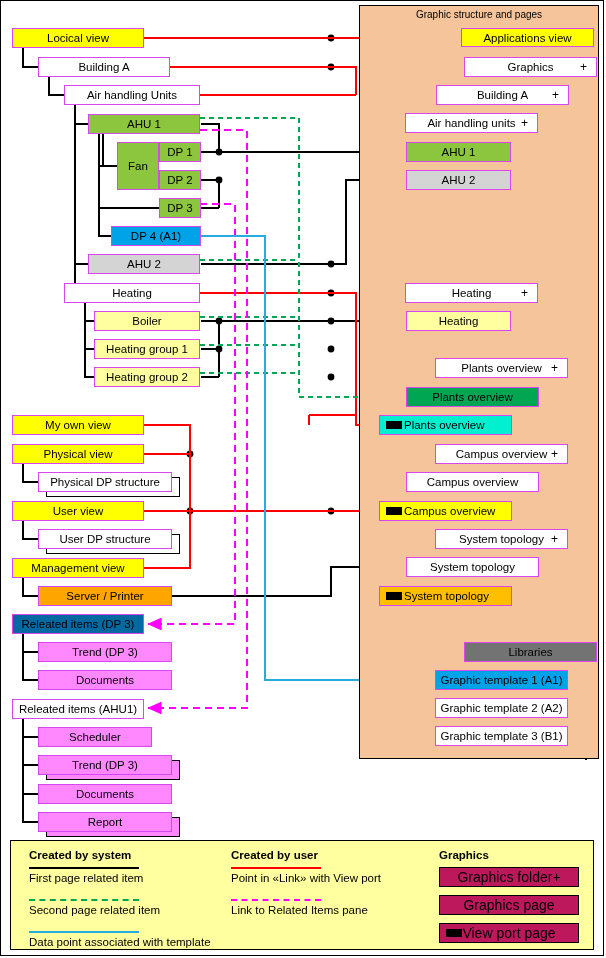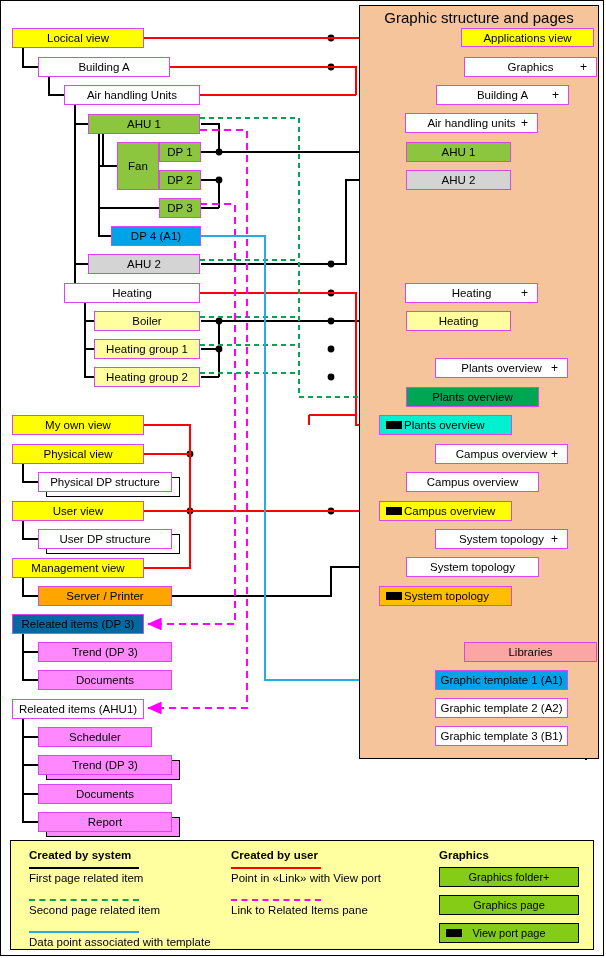--- a/index.html
+++ b/index.html
@@ -8,27 +8,27 @@
   #frame{position:absolute;left:0;top:0;width:604px;height:956px;border:1px solid #000;box-sizing:border-box;}
   svg.lines{position:absolute;left:0;top:0;width:606px;height:958px;pointer-events:none;}
   .node{position:absolute;box-sizing:border-box;border:1px solid #d946ef;background:#fff;
         font-size:11.5px;color:#000;display:flex;align-items:center;justify-content:center;
         white-space:nowrap;z-index:5;}
   .node.lbl-left{justify-content:flex-start;padding-left:24px;}
   .node .plus{position:absolute;right:9px;top:50%;transform:translateY(-50%);font-size:12px;}
   .shadow{position:absolute;box-sizing:border-box;border:1px solid #000;background:#fff;z-index:3;}
   .vp{position:absolute;left:6px;top:50%;transform:translateY(-50%);width:16px;height:8px;background:#000;}
   #panel{position:absolute;background:#f5c49a;border:1px solid #000;box-sizing:border-box;z-index:1;}
-  #panel-title{position:absolute;z-index:6;font-size:15px;color:#000;}
+  #panel-title{position:absolute;z-index:6;font-size:10px;color:#000;}
   #legend{position:absolute;background:#ffffa0;border:1px solid #000;box-sizing:border-box;z-index:6;}
   .lg-head{position:absolute;font-size:11.5px;font-weight:bold;color:#000;}
   .lg-txt{position:absolute;font-size:11.5px;color:#000;}
   .lg-rule{position:absolute;height:0;border-top-width:2px;border-top-style:solid;}
-  .lg-node{position:absolute;box-sizing:border-box;border:1px solid #000;background:#84cc16;
-           font-size:11px;display:flex;align-items:center;justify-content:center;}
+  .lg-node{position:absolute;box-sizing:border-box;border:1px solid #000;background:#be185d;
+           font-size:14px;display:flex;align-items:center;justify-content:center;}
 </style>
 </head>
 <body>
 
 <div id="root">
 
   <div id="frame"></div>
 
   <div id="panel" style="left: 359px; top: 5px; width: 240px; height: 754px; background: rgb(245, 196, 154);"></div>
   <div id="panel-title" style="left:359px;top:9px;width:240px;text-align:center;">Graphic structure and pages</div>
@@ -328,21 +328,21 @@
         <span>System topology</span>
         <span class="plus">+</span>
       </div>
       <div class="node" style="left: 406px; top: 557px; width: 133px; height: 20px; background: rgb(255, 255, 255);">
         <span>System topology</span>
       </div>
       <div class="node lbl-left" style="left: 379px; top: 586px; width: 133px; height: 20px; background: rgb(255, 191, 0);">
         <span class="vp"></span>
         <span>System topology</span>
       </div>
-      <div class="node" style="left: 464px; top: 642px; width: 133px; height: 20px; background: #fca5a5;">
+      <div class="node" style="left: 464px; top: 642px; width: 133px; height: 20px; background: #737373;">
         <span>Libraries</span>
       </div>
       <div class="node" style="left: 435px; top: 670px; width: 133px; height: 20px; background: rgb(0, 162, 232);">
         <span>Graphic template 1 (A1)</span>
       </div>
       <div class="node" style="left: 435px; top: 698px; width: 133px; height: 20px; background: rgb(255, 255, 255);">
         <span>Graphic template 2 (A2)</span>
       </div>
       <div class="node" style="left: 435px; top: 726px; width: 133px; height: 20px; background: rgb(255, 255, 255);">
         <span>Graphic template 3 (B1)</span>

